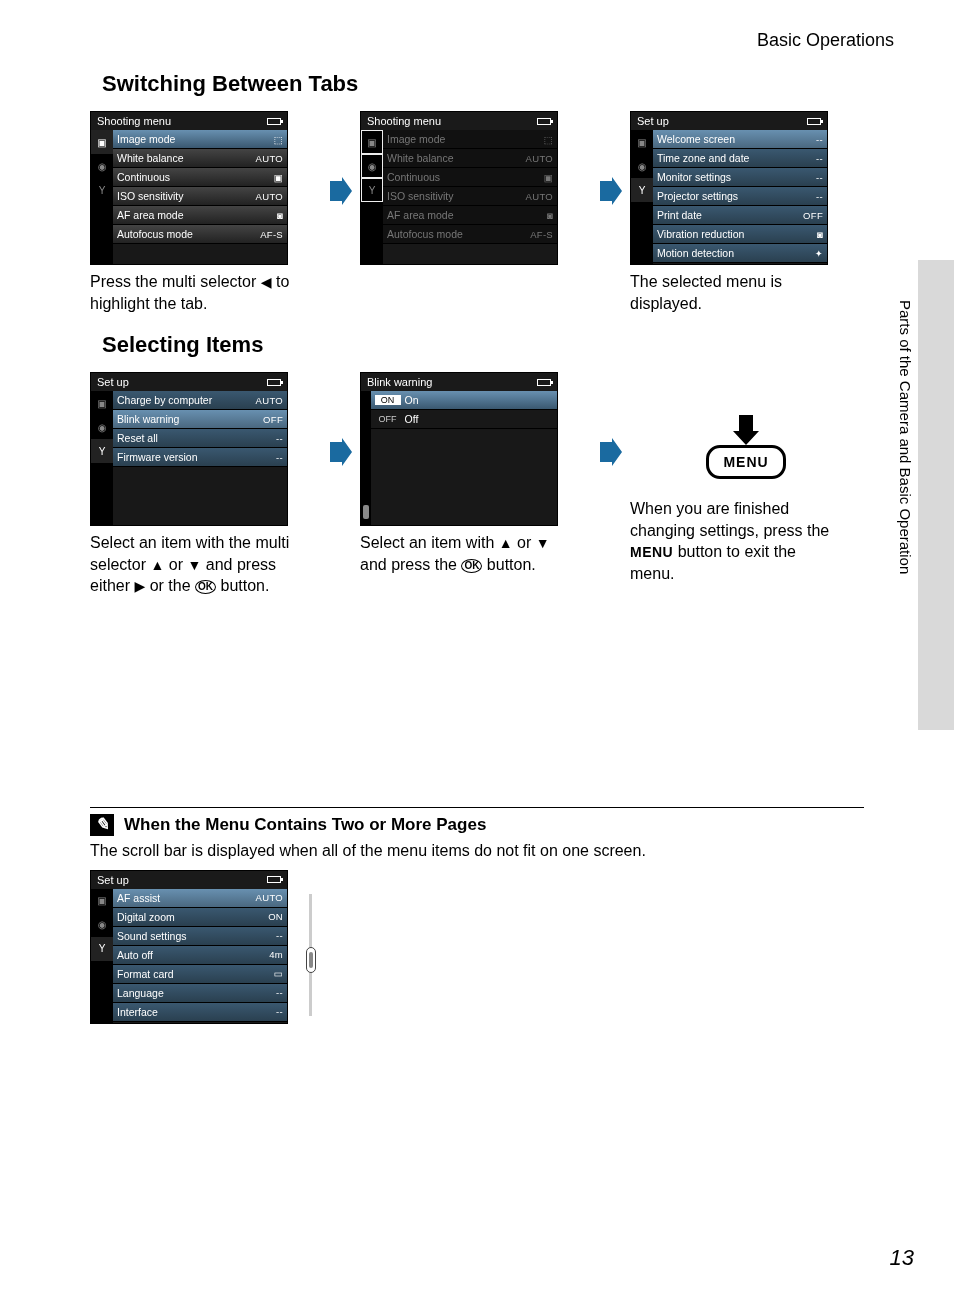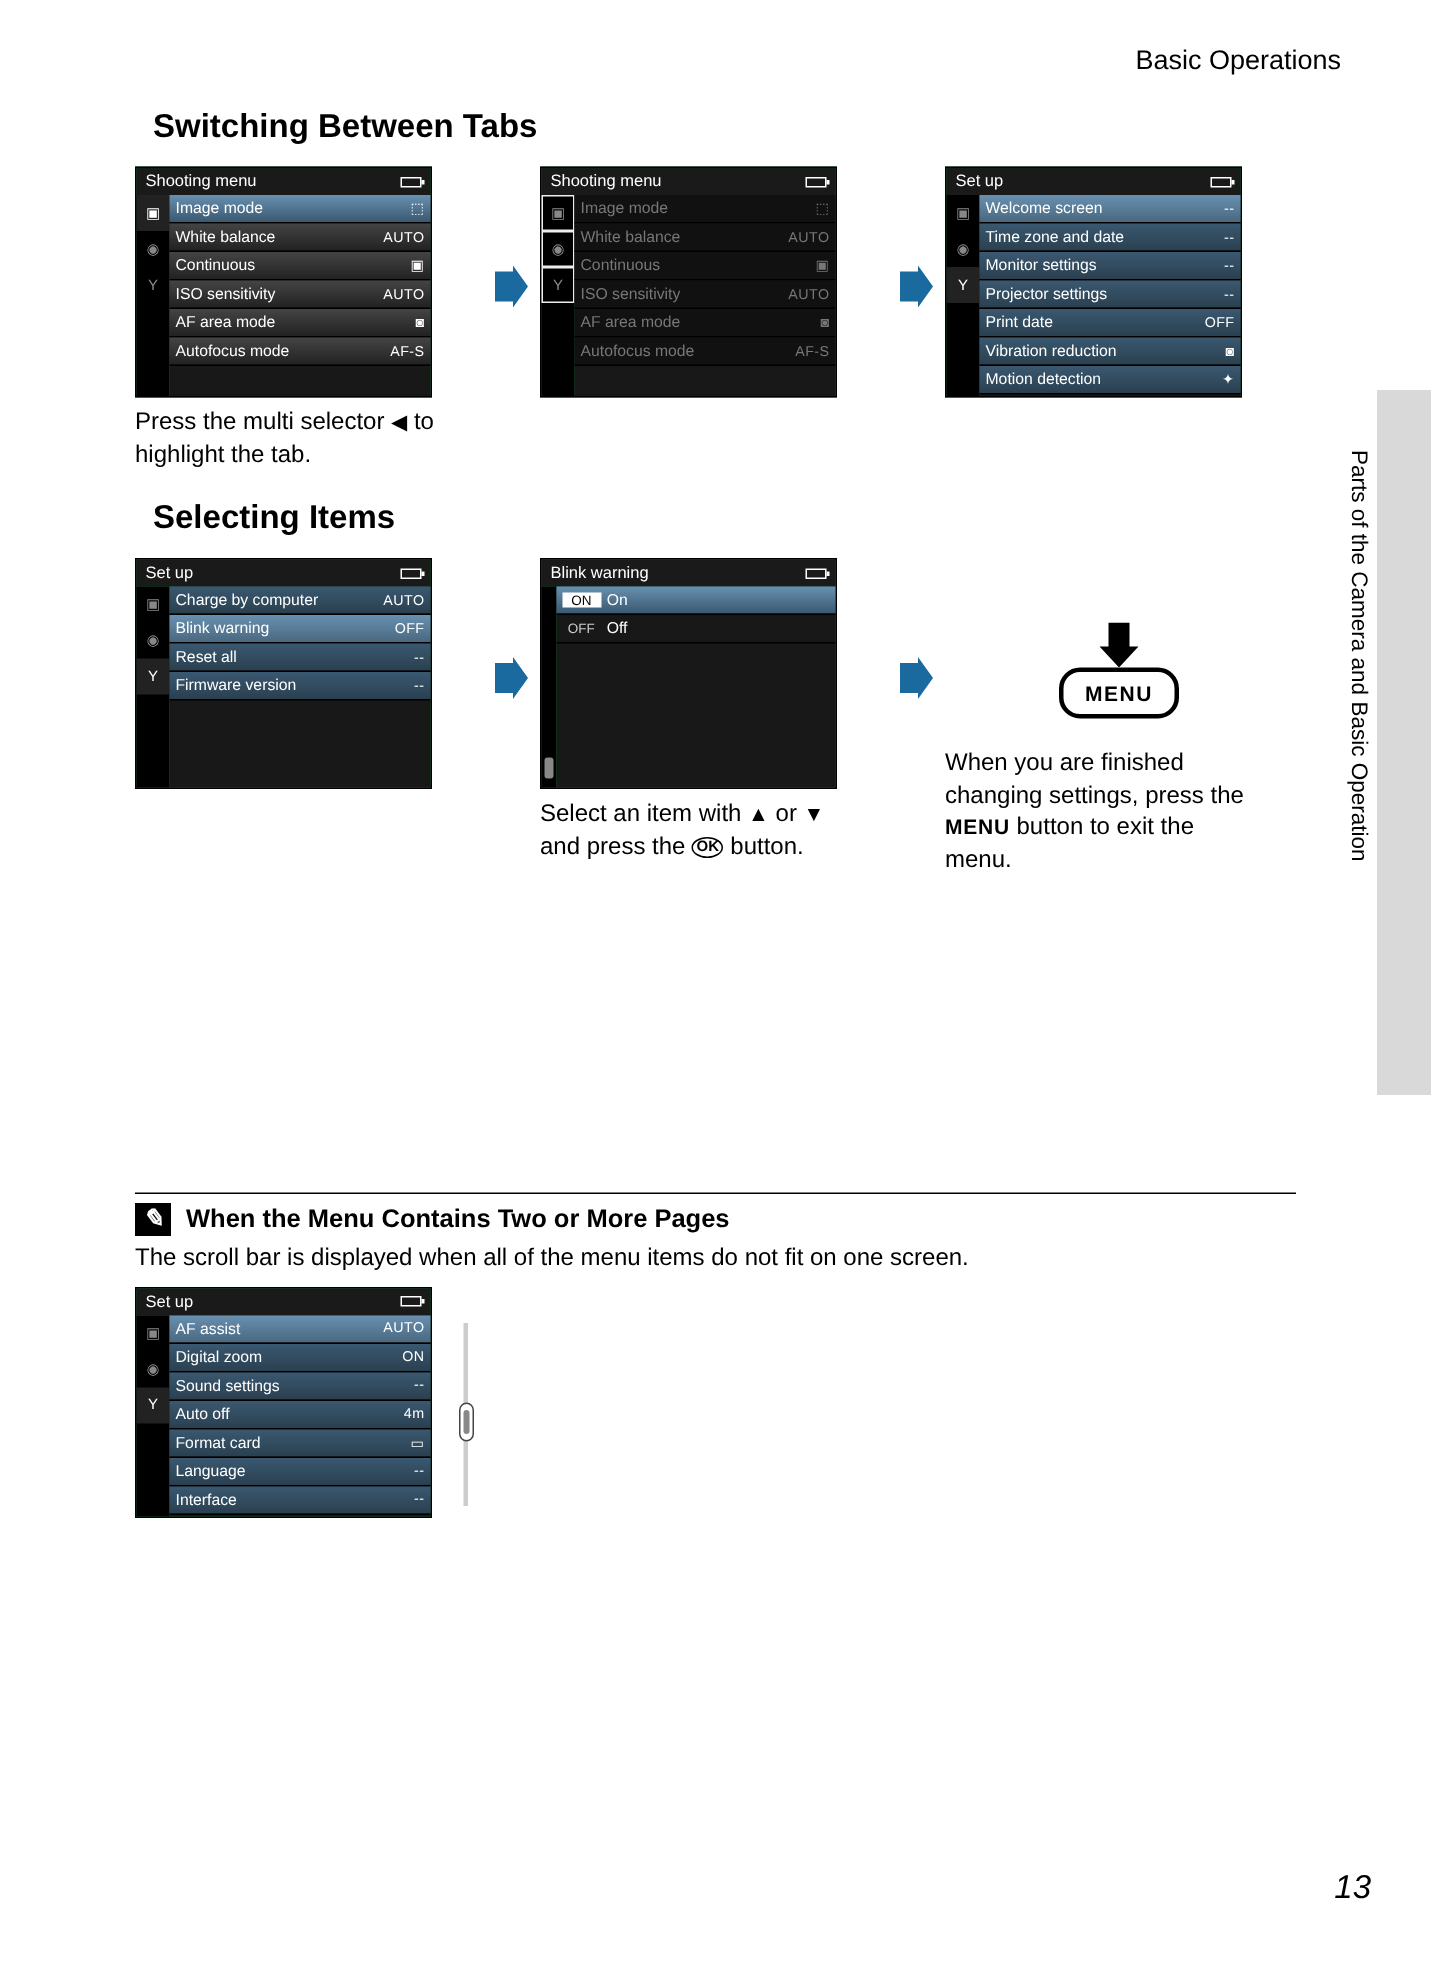--- a/index.html
+++ b/index.html
@@ -46,21 +46,21 @@
     line-height: 1.35;
     margin-top: 6px;
     max-width: 200px;
   }
   .caption .glyph { font-size: 14px; }
 
   
   .lcd {
     width: 198px;
     height: 154px;
-    background: #15803d;
+    background: #1d4ed8;
     border: 1px solid #000;
     font-size: 11px;
     color: #fff;
     position: relative;
     font-family: Arial, sans-serif;
   }
   .lcd-header {
     background: #1a1a1a;
     color: #fff;
     padding: 3px 6px;
@@ -323,20 +323,21 @@
               <span>Vibration reduction</span>
               <span class="val">◙</span>
             </div>
             <div class="lcd-row">
               <span>Motion detection</span>
               <span class="val">✦</span>
             </div>
           </div>
       </div>
     </div>
+    <div class="caption">The selected menu is displayed.</div>
   </div>
 </div>
 
 <h2 class="section">Selecting Items</h2>
 
 <div class="row">
 
   <div class="cell">
     <div class="lcd">
       <div class="lcd-header">
@@ -361,20 +362,23 @@
             <div class="lcd-row">
               <span>Reset all</span>
               <span class="val">--</span>
             </div>
             <div class="lcd-row">
               <span>Firmware version</span>
               <span class="val">--</span>
             </div>
           </div>
       </div>
+    </div>
+    <div class="caption">
+      <span>Select an item with the multi selector </span><span class="glyph">▲</span><span> or </span><span class="glyph">▼</span><span> and press either </span><span class="glyph">▶</span><span> or the </span><span class="ok-circle">OK</span><span> button.</span>
     </div>
   </div>
 
   <div class="arrow-col">
     <svg width="22" height="28">
         <polygon points="0,4 12,4 12,0 22,14 12,28 12,24 0,24" fill="#1a6aa0"></polygon>
       </svg>
   </div>
 
   <div class="cell">

